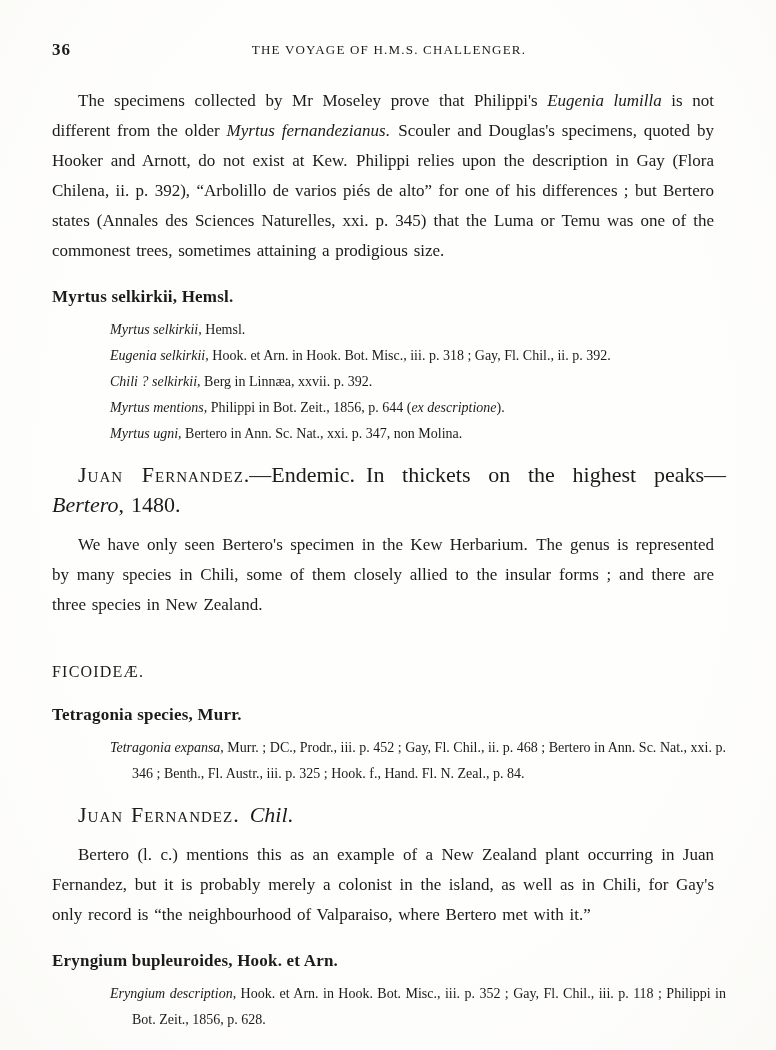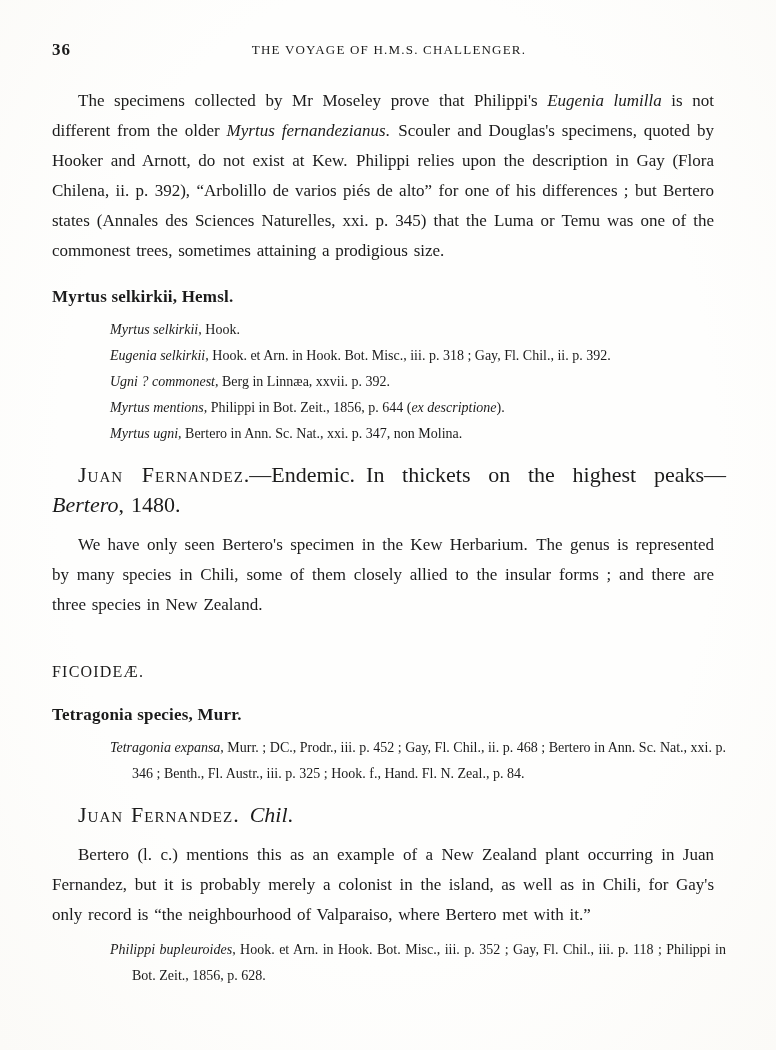--- a/index.html
+++ b/index.html
@@ -79,32 +79,33 @@
 
 <div class="page">
   <div class="page-header">
     <span class="page-number">36</span>
     <div class="running-title">THE VOYAGE OF H.M.S. CHALLENGER.</div>
   </div>
   <div class="page-body">
       <p class="para"><span>The specimens collected by Mr Moseley prove that Philippi's </span><span class="it">Eugenia lumilla</span><span> is not different from the older </span><span class="it">Myrtus fernandezianus</span><span>. Scouler and Douglas's specimens, quoted by Hooker and Arnott, do not exist at Kew. Philippi relies upon the description in Gay (Flora Chilena, ii. p. 392), “Arbolillo de varios piés de alto” for one of his differences ; but Bertero states (Annales des Sciences Naturelles, xxi. p. 345) that the Luma or Temu was one of the commonest trees, sometimes attaining a prodigious size.</span></p>
       <h3 class="species"><span>Myrtus selkirkii, Hemsl.</span></h3>
       <div class="synonymy">
-        <div class="syn-entry"><span class="it">Myrtus selkirkii</span><span>, Hook.</span></div>
+        <div class="syn-entry"><span class="it">Myrtus selkirkii</span><span>, Hemsl.</span></div>
         <div class="syn-entry"><span class="it">Eugenia selkirkii</span><span>, Hook. et Arn. in Hook. Bot. Misc., iii. p. 318 ; Gay, Fl. Chil., ii. p. 392.</span></div>
-        <div class="syn-entry"><span class="it">Ugni ? commonest</span><span>, Berg in Linnæa, xxvii. p. 392.</span></div>
+        <div class="syn-entry"><span class="it">Chili ? selkirkii</span><span>, Berg in Linnæa, xxvii. p. 392.</span></div>
         <div class="syn-entry"><span class="it">Myrtus mentions</span><span>, Philippi in Bot. Zeit., 1856, p. 644 (</span><span class="it">ex descriptione</span><span>).</span></div>
         <div class="syn-entry"><span class="it">Myrtus ugni</span><span>, Bertero in Ann. Sc. Nat., xxi. p. 347, non Molina.</span></div>
       </div>
       <p class="locality"><span class="sc">Juan Fernandez</span><span>.—Endemic. In thickets on the highest peaks—</span><span class="it">Bertero</span><span>, 1480.</span></p>
       <p class="para"><span>We have only seen Bertero's specimen in the Kew Herbarium. The genus is represented by many species in Chili, some of them closely allied to the insular forms ; and there are three species in New Zealand.</span></p>
       <h2 class="family"><span>FICOIDEÆ.</span></h2>
       <h3 class="species"><span>Tetragonia species, Murr.</span></h3>
       <div class="synonymy">
         <div class="syn-entry"><span class="it">Tetragonia expansa</span><span>, Murr. ; DC., Prodr., iii. p. 452 ; Gay, Fl. Chil., ii. p. 468 ; Bertero in Ann. Sc. Nat., xxi. p. 346 ; Benth., Fl. Austr., iii. p. 325 ; Hook. f., Hand. Fl. N. Zeal., p. 84.</span></div>
       </div>
       <p class="locality"><span class="sc">Juan Fernandez</span><span>. </span><span class="it">Chil</span><span>.</span></p>
       <p class="para"><span>Bertero (l. c.) mentions this as an example of a New Zealand plant occurring in Juan Fernandez, but it is probably merely a colonist in the island, as well as in Chili, for Gay's only record is “the neighbourhood of Valparaiso, where Bertero met with it.”</span></p>
+      <h3 class="species"><span>Eryngium bupleuroides, Hook. et Arn.</span></h3>
       <div class="synonymy">
-        <div class="syn-entry"><span class="it">Philippi bupleuroides</span><span>, Hook. et Arn. in Hook. Bot. Misc., iii. p. 352 ; Gay, Fl. Chil., iii. p. 118 ; Philippi in Bot. Zeit., 1856, p. 628.</span></div>
+        <div class="syn-entry"><span class="it">Eryngium description</span><span>, Hook. et Arn. in Hook. Bot. Misc., iii. p. 352 ; Gay, Fl. Chil., iii. p. 118 ; Philippi in Bot. Zeit., 1856, p. 628.</span></div>
       </div>
     </div>
 </div>
 
 </body></html>

